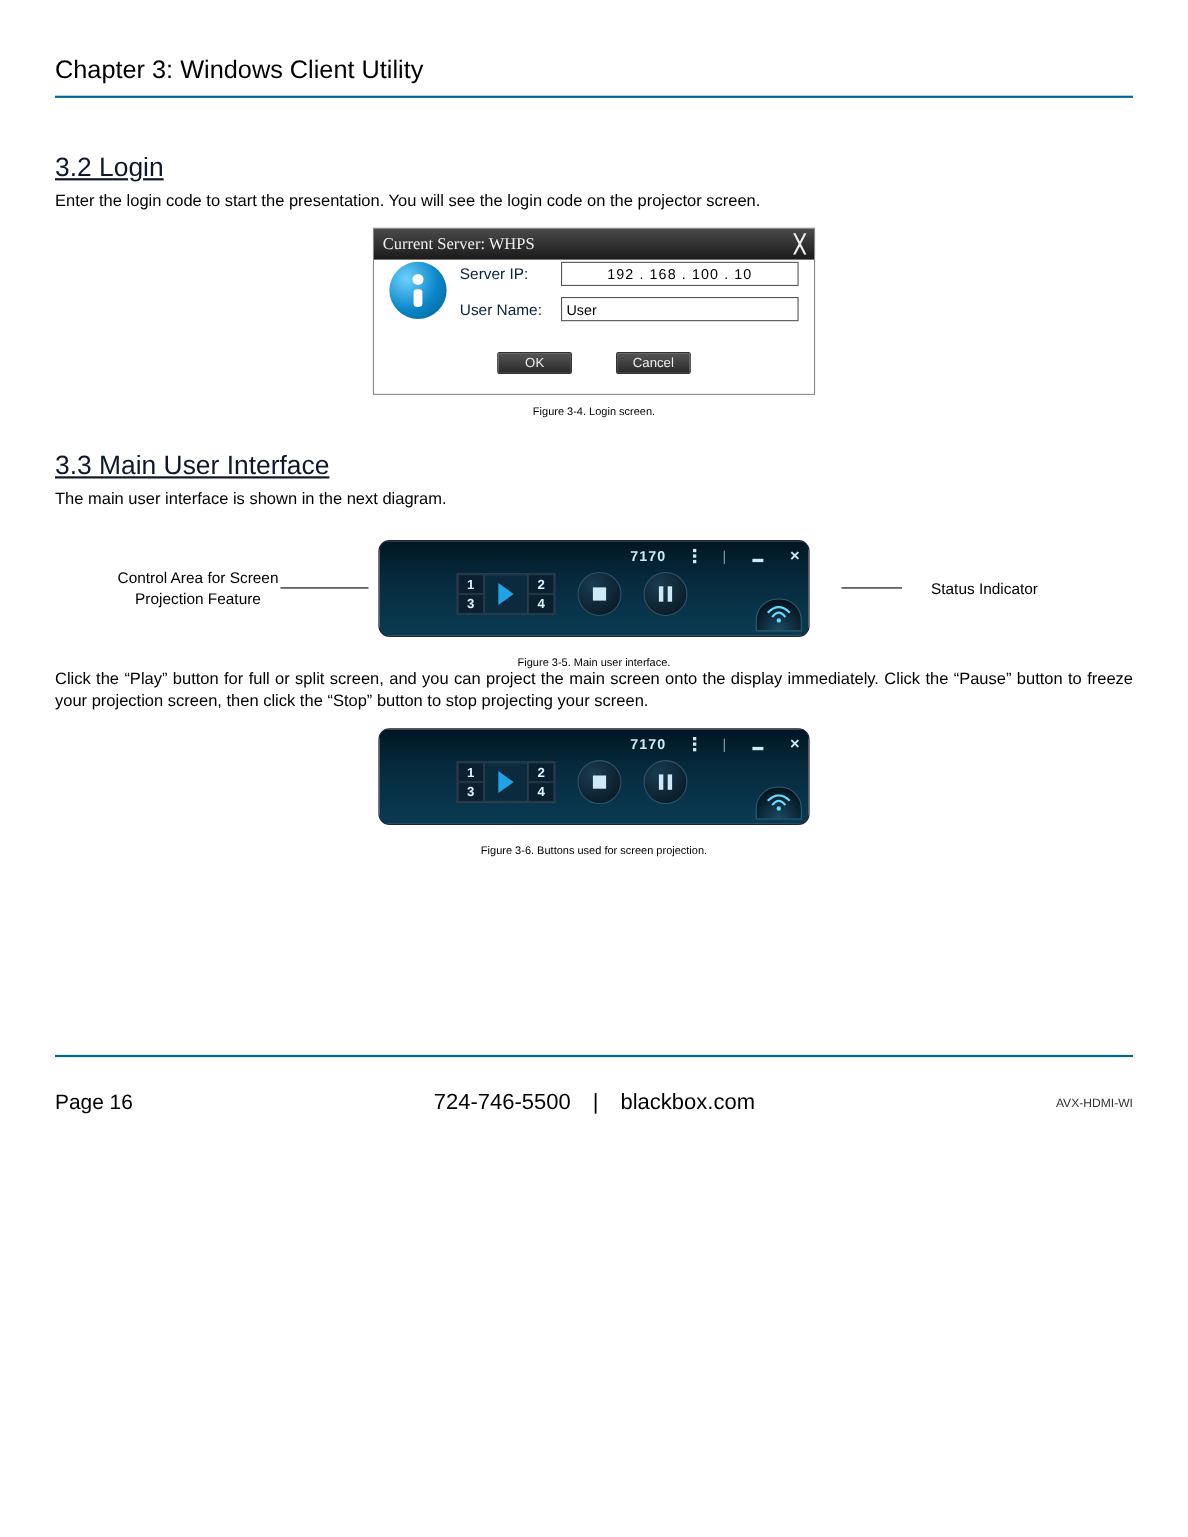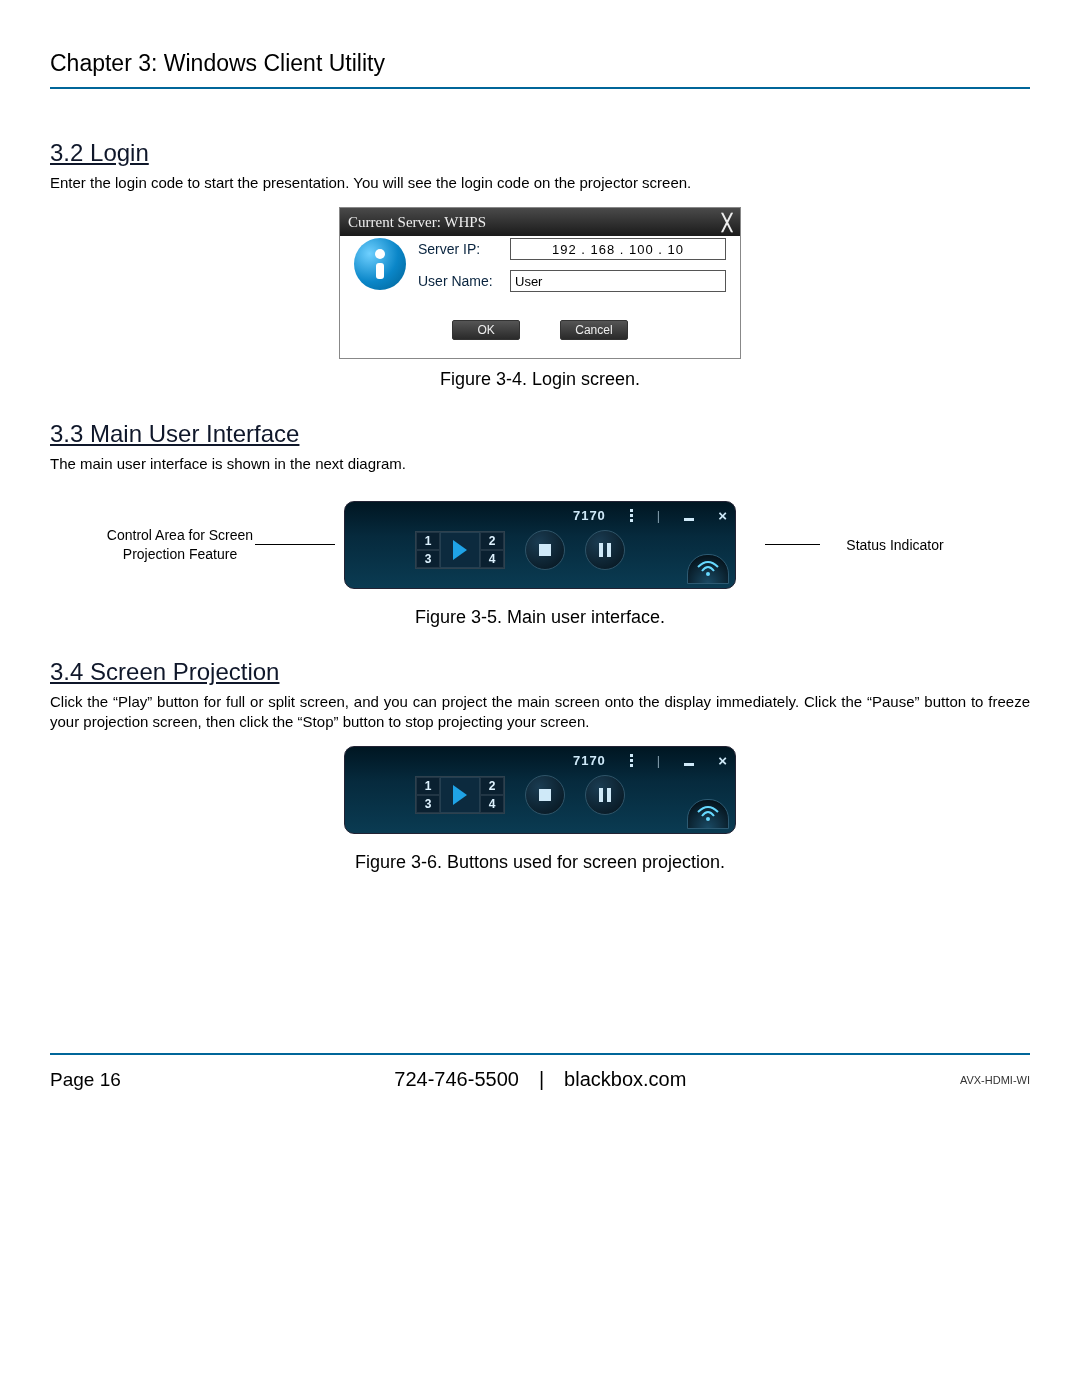--- a/index.html
+++ b/index.html
@@ -30,21 +30,21 @@
     color: #0f172a;
     margin-top: 30px;
     margin-bottom: 6px;
     text-decoration: underline;
   }
   .body-text {
     font-size: 15px;
     line-height: 1.35;
   }
   .fig-caption {
-    font-size: 18px;
+    font-size: 10px;
     text-align: center;
     margin-top: 8px;
   }
 
   
   .login-dialog {
     width: 400px;
     border: 1px solid #888;
     font-size: 14px;
     background: #fff;
@@ -304,21 +304,21 @@
     display: flex;
     align-items: center;
     justify-content: center;
   }
   .wifi-indicator svg { display:block; }
 
   
   .footer-line {
     border-top: 2px solid #006699;
     margin-top: 180px;
-    padding-top: 13px;
+    padding-top: 30px;
     display: flex;
     align-items: center;
     justify-content: space-between;
     font-size: 18px;
   }
   .footer-center {
     font-size: 20px;
     font-weight: 400;
     text-align: center;
     flex: 1;
@@ -412,21 +412,20 @@
           <circle cx="12" cy="13" r="2" fill="#67d9ff"></circle>
         </svg>
       </div>
     </div>
 
     <div class="leader-line-r"></div>
     <div class="label-right">Status Indicator</div>
   </div>
   <div class="fig-caption" style="margin-top:18px">Figure 3-5. Main user interface.</div>
 
-  <div class="section-head">3.4 Screen Projection</div>
   <div class="body-text" style="text-align: justify;">Click the “Play” button for full or split screen, and you can project the main screen onto the display immediately. Click the “Pause” button to freeze your projection screen, then click the “Stop” button to stop projecting your screen.</div>
 
   <div class="bar-row" style="margin-top:14px">
     <div class="ctrl-bar">
       <div class="status">
         <span class="status-num">7170</span>
         <span class="menu-icon">
             <span></span>
             <span></span>
             <span></span>

